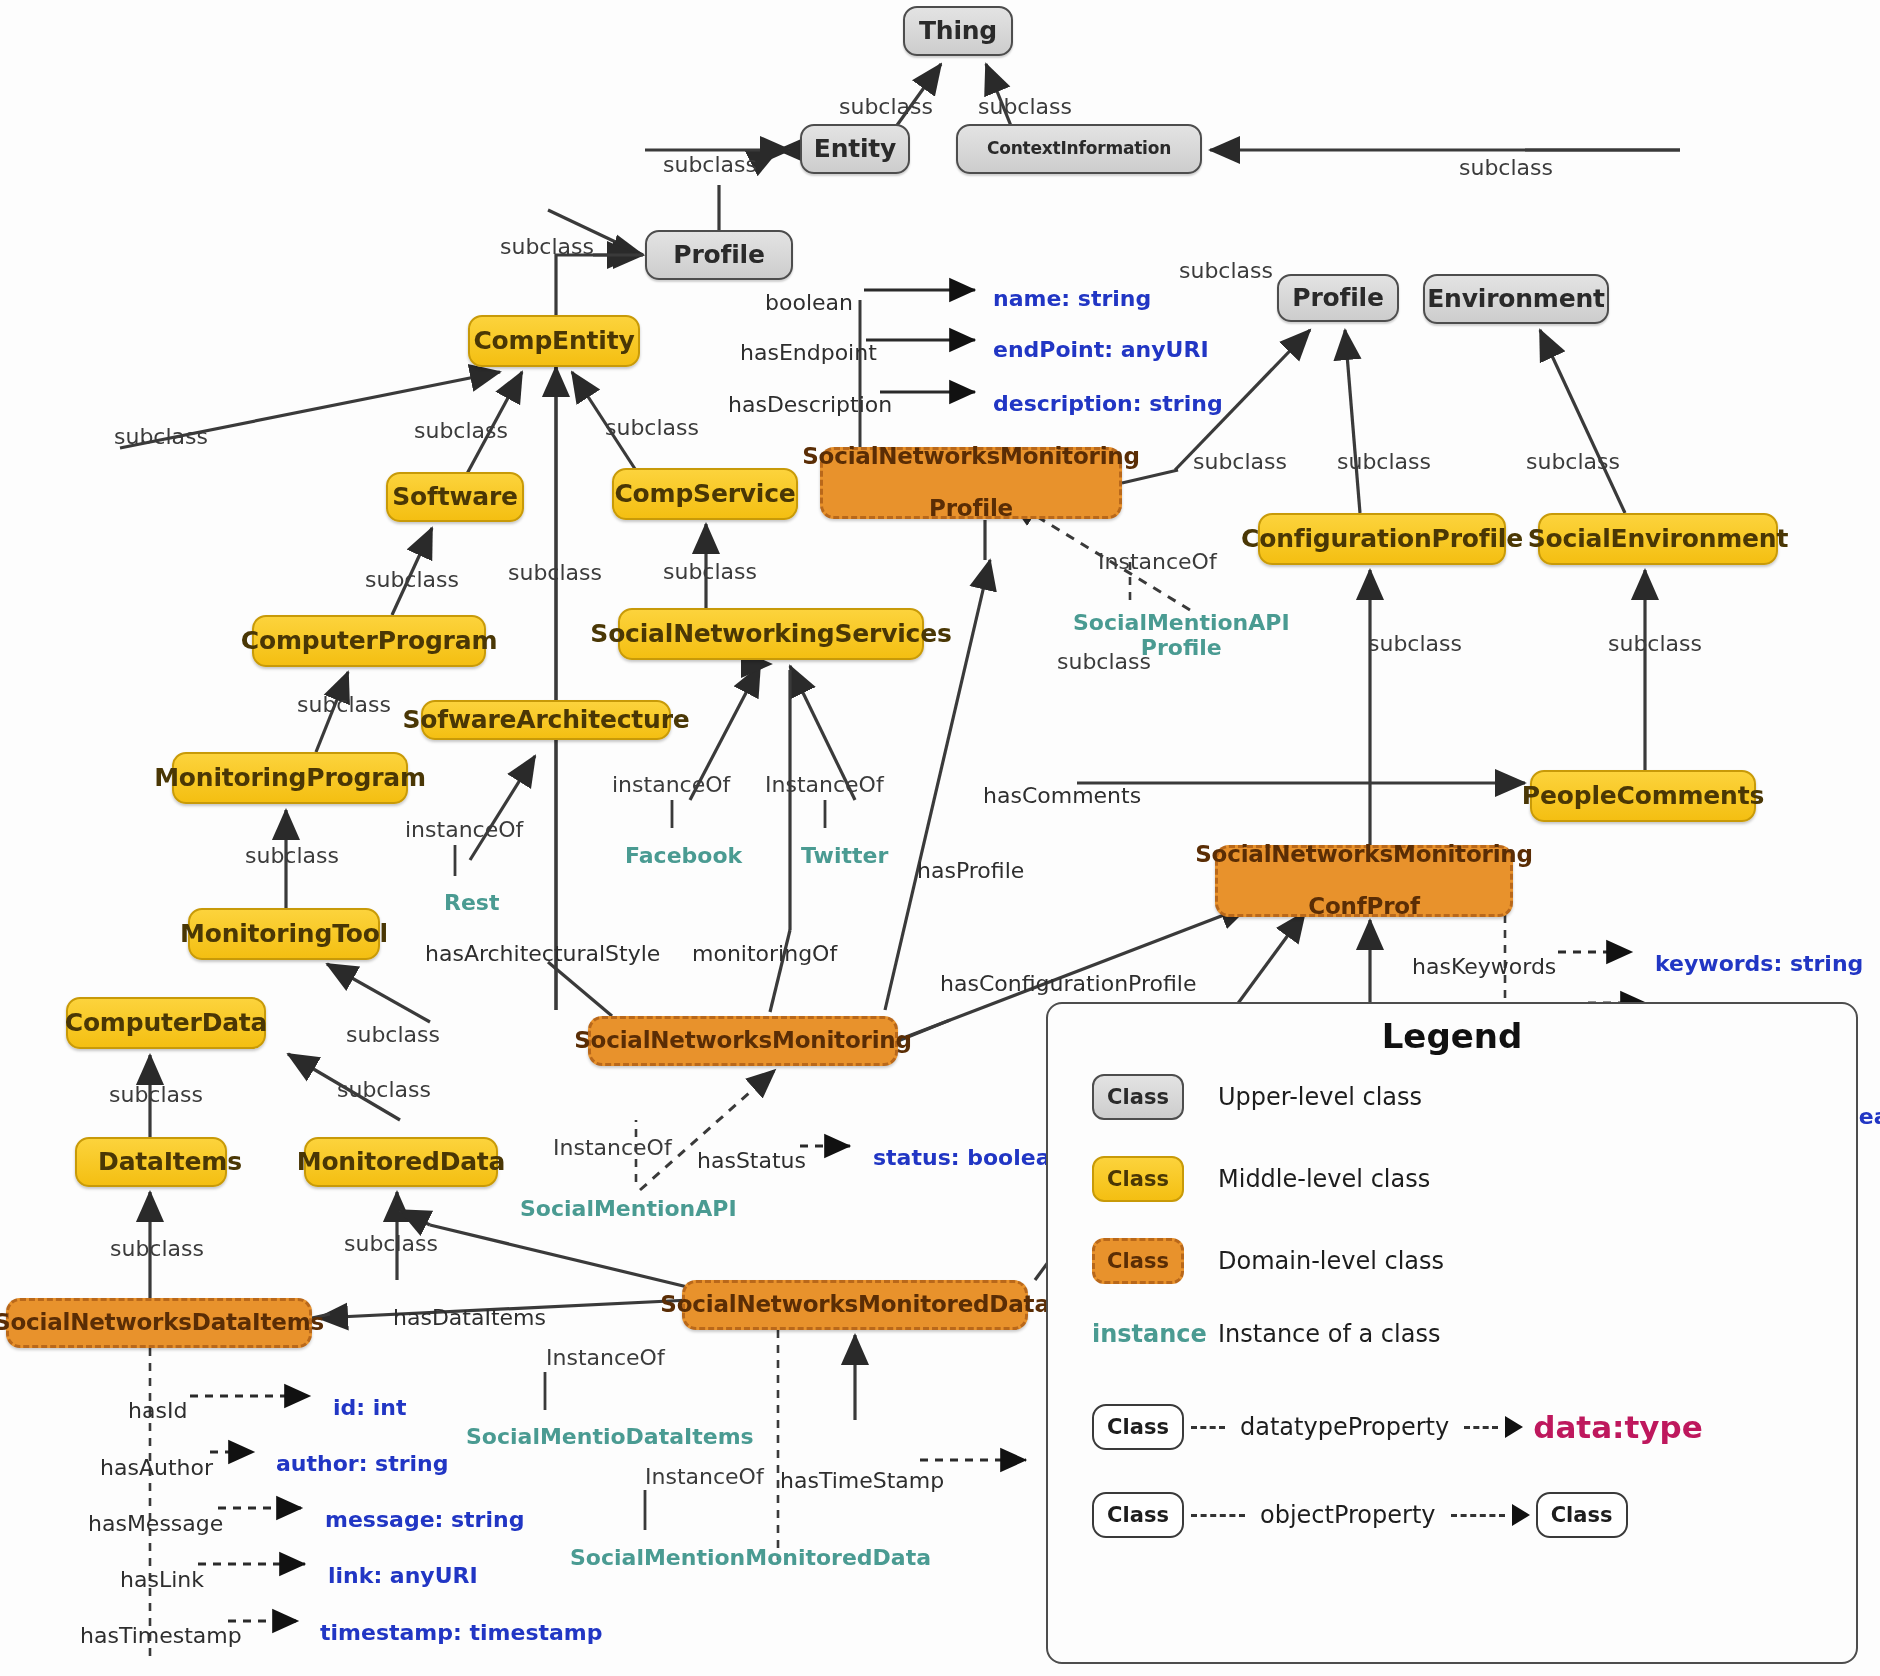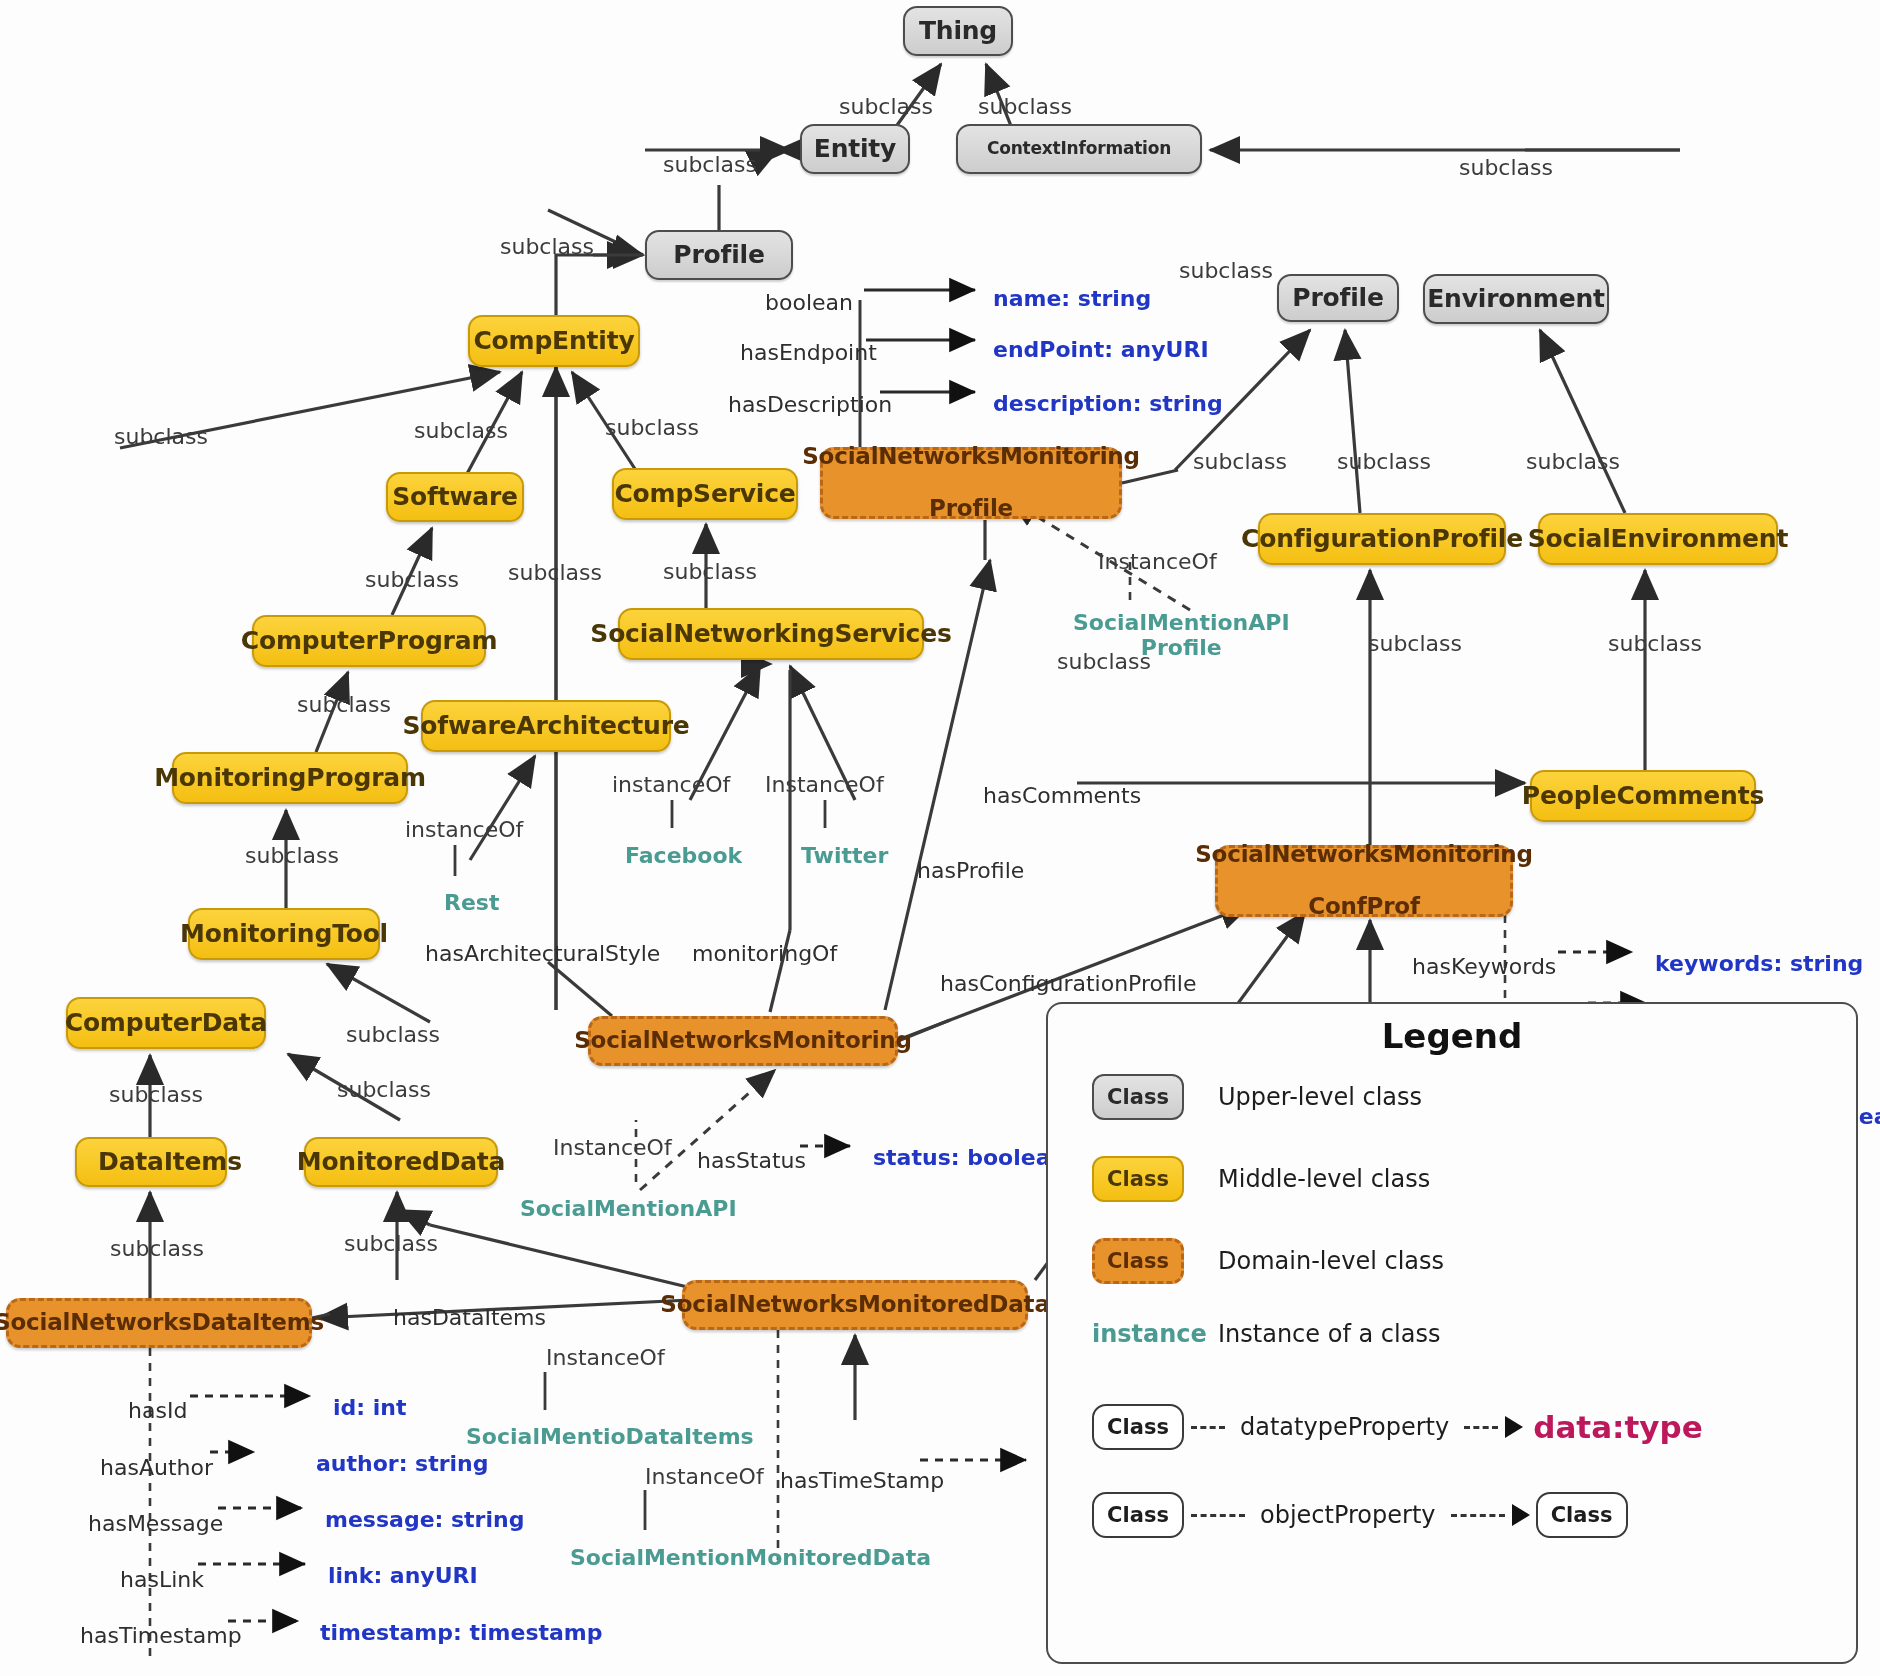--- a/index.html
+++ b/index.html
@@ -228,21 +228,21 @@
       </div>
       <div class="node middle" style="left: 1538px; top: 513px; width: 240px; height: 52px; font-size: 25px; flex-direction: column;">
         <span>SocialEnvironment</span>
       </div>
       <div class="node middle" style="left: 252px; top: 615px; width: 234px; height: 52px; font-size: 25px; flex-direction: column;">
         <span>ComputerProgram</span>
       </div>
       <div class="node middle" style="left: 618px; top: 608px; width: 306px; height: 52px; font-size: 25px; flex-direction: column;">
         <span>SocialNetworkingServices</span>
       </div>
-      <div class="node middle" style="left: 421px; top: 700px; width: 250px; height: 52px; font-size: 25px; flex-direction: column;">
+      <div class="node middle" style="left: 421px; top: 700px; width: 250px; height: 40px; font-size: 25px; flex-direction: column;">
         <span>SofwareArchitecture</span>
       </div>
       <div class="node middle" style="left: 172px; top: 752px; width: 236px; height: 52px; font-size: 25px; flex-direction: column;">
         <span>MonitoringProgram</span>
       </div>
       <div class="node middle" style="left: 1530px; top: 770px; width: 226px; height: 52px; font-size: 25px; flex-direction: column;">
         <span>PeopleComments</span>
       </div>
       <div class="node domain" style="left: 1215px; top: 845px; width: 298px; height: 72px; font-size: 23px; flex-direction: column;">
         <span>SocialNetworksMonitoring</span>
@@ -328,21 +328,21 @@
       <div class="lbl prop" style="left: 780px; top: 1468px;">hasTimeStamp</div>
       <div class="lbl dtype" style="left: 993px; top: 287px;">name: string</div>
       <div class="lbl dtype" style="left: 993px; top: 338px;">endPoint: anyURI</div>
       <div class="lbl dtype" style="left: 993px; top: 392px;">description: string</div>
       <div class="lbl dtype" style="left: 1655px; top: 952px;">keywords: string</div>
       <div class="lbl dtype" style="left: 1668px; top: 1003px;">format: string</div>
       <div class="lbl dtype" style="left: 1655px; top: 1054px;">timing: int</div>
       <div class="lbl dtype" style="left: 1655px; top: 1105px;">confStatus: boolean</div>
       <div class="lbl dtype" style="left: 873px; top: 1146px;">status: boolean</div>
       <div class="lbl dtype" style="left: 333px; top: 1396px;">id: int</div>
-      <div class="lbl dtype" style="left: 276px; top: 1452px; margin-left: 40px;">author: string</div>
+      <div class="lbl dtype" style="left: 276px; top: 1452px;">author: string</div>
       <div class="lbl dtype" style="left: 325px; top: 1508px;">message: string</div>
       <div class="lbl dtype" style="left: 328px; top: 1564px;">link: anyURI</div>
       <div class="lbl dtype" style="left: 320px; top: 1621px;">timestamp: timestamp</div>
       <div class="lbl dtype" style="left: 1049px; top: 1451px;">timestamp:<br>timestamp</div>
       <div class="lbl inst" style="left: 444px; top: 890px;">Rest</div>
       <div class="lbl inst" style="left: 625px; top: 843px;">Facebook</div>
       <div class="lbl inst" style="left: 801px; top: 843px;">Twitter</div>
       <div class="lbl inst" style="left: 1073px; top: 610px;">SocialMentionAPI<br>Profile</div>
       <div class="lbl inst" style="left: 1248px; top: 1138px;">SocialMentionConfProf</div>
       <div class="lbl inst" style="left: 520px; top: 1196px;">SocialMentionAPI</div>

